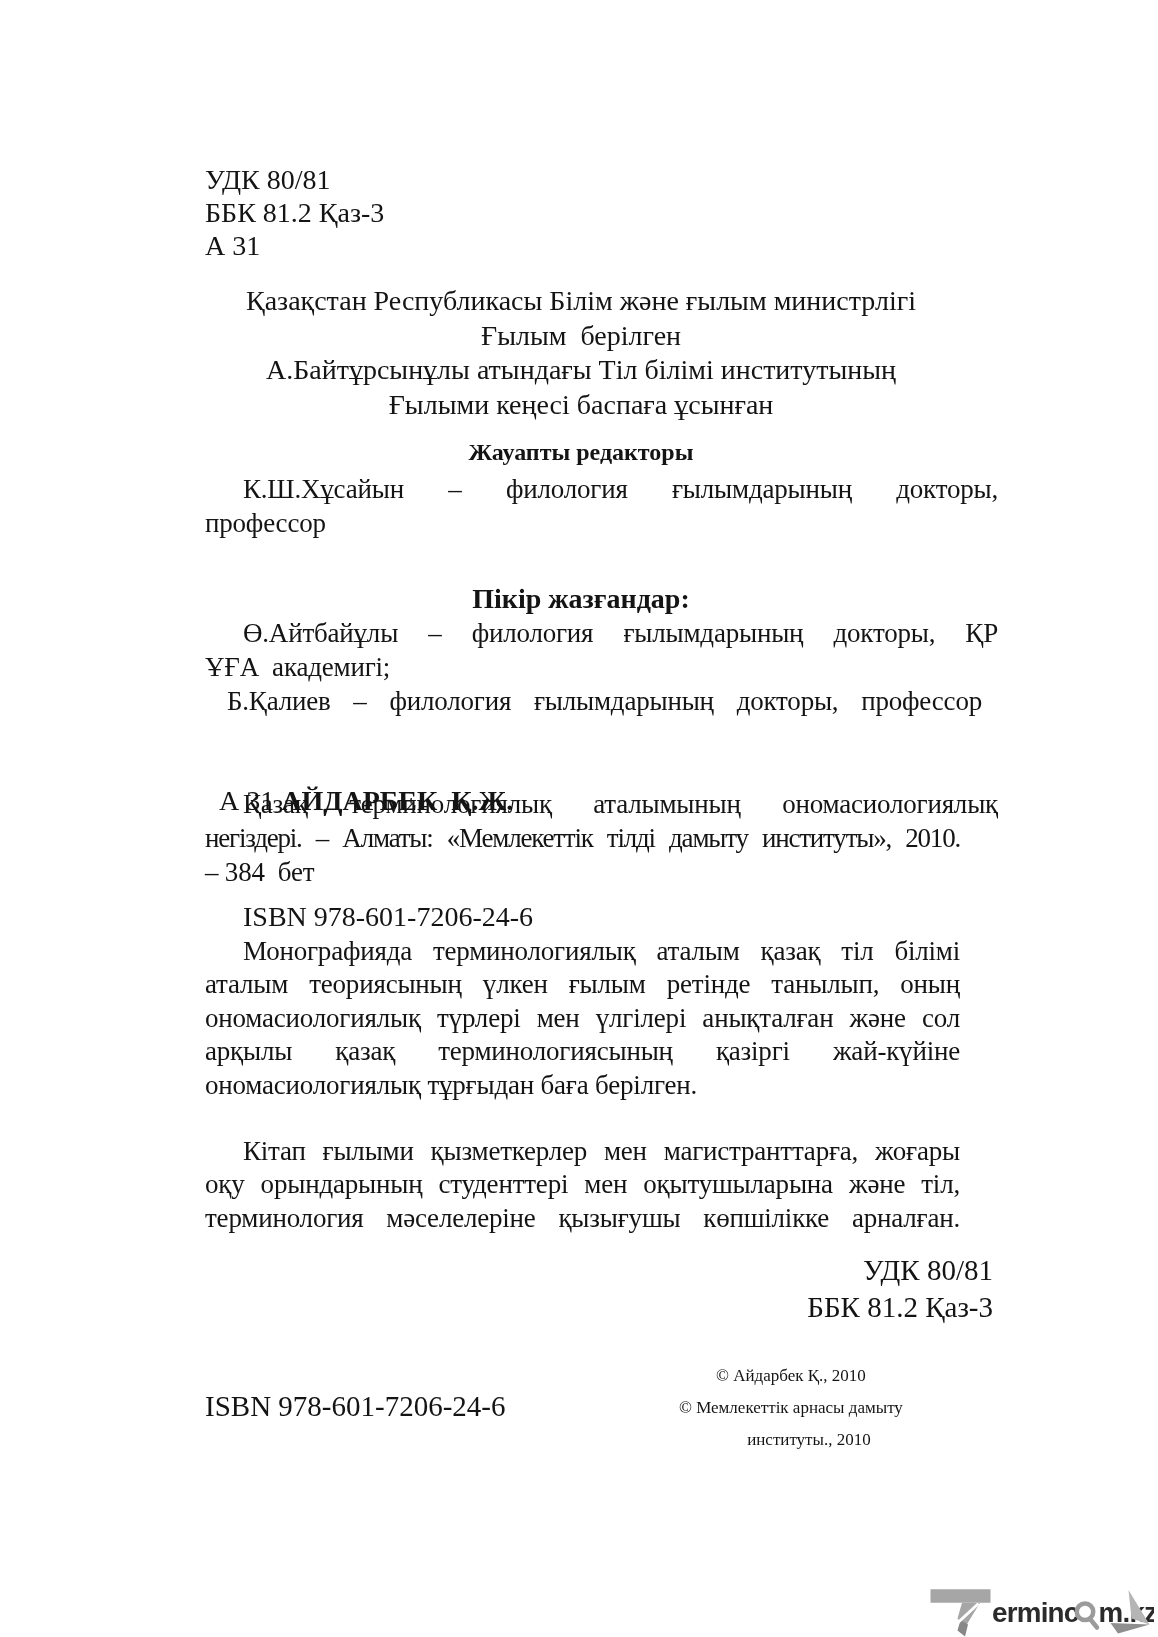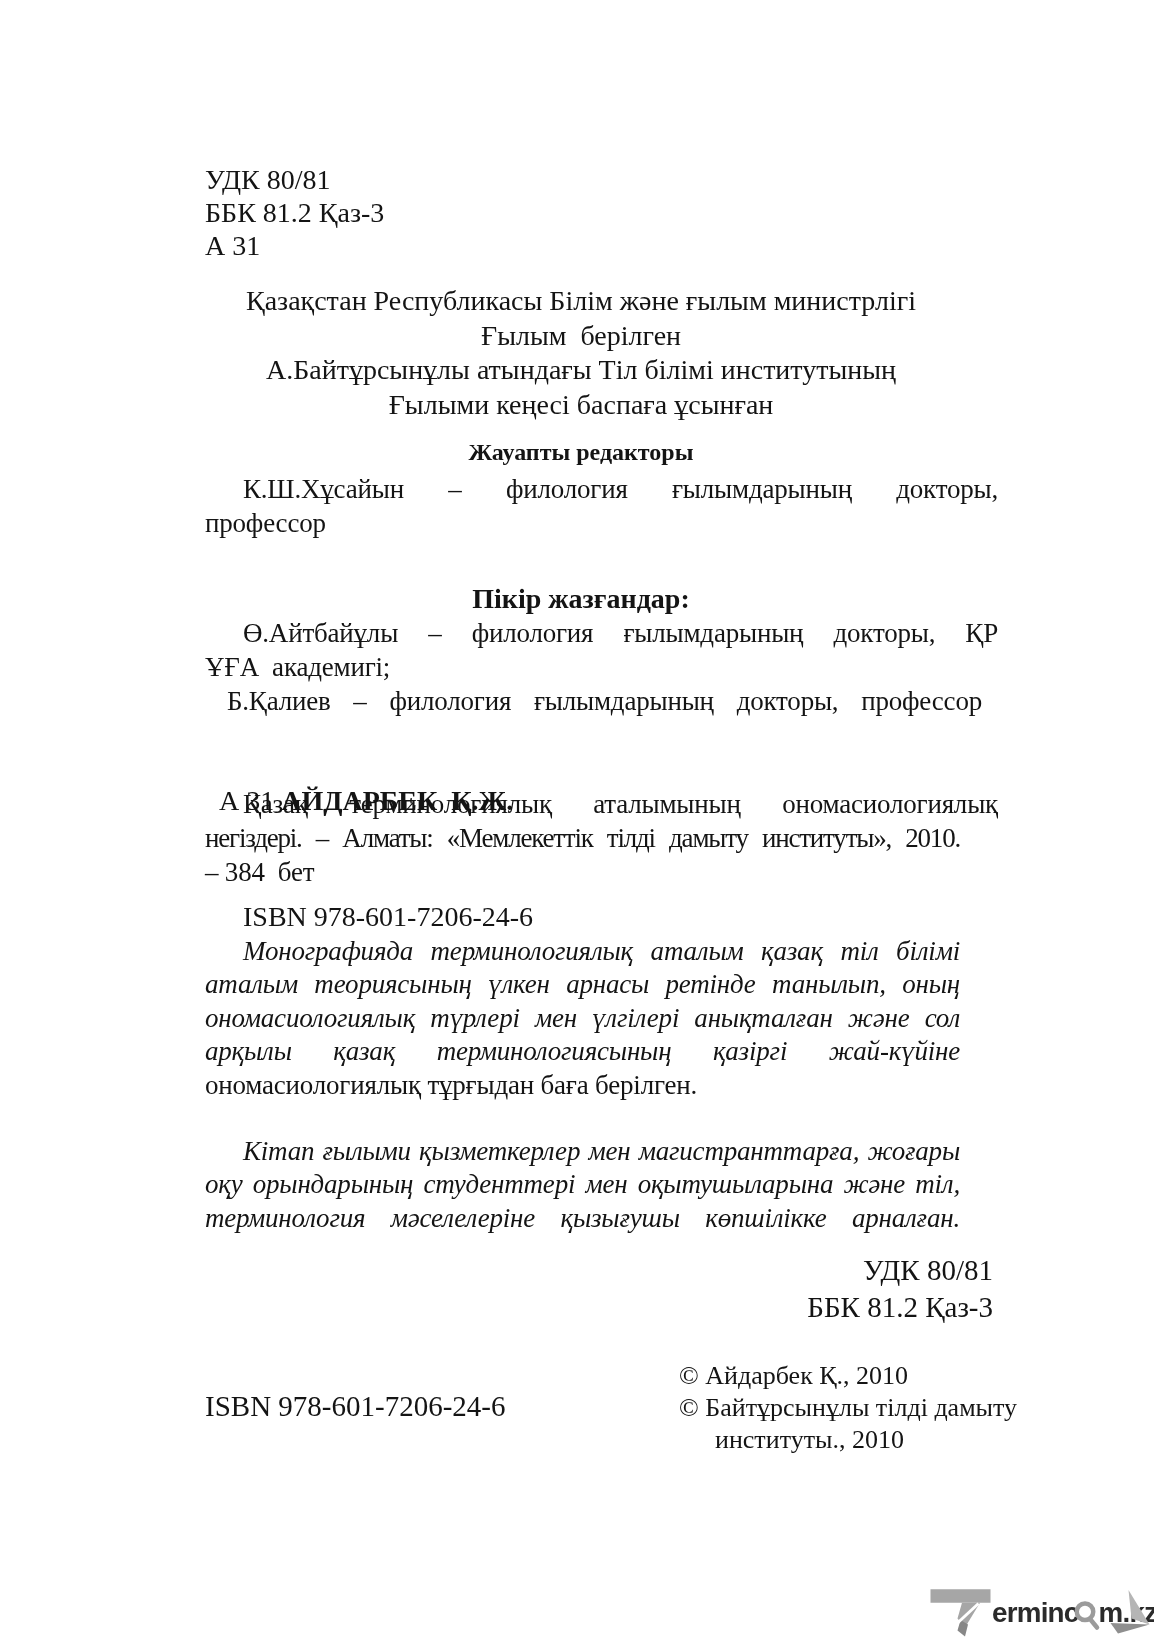--- a/index.html
+++ b/index.html
@@ -40,26 +40,26 @@
   #catalog-line0 { left: 205px; top: 753px; font-size: 28px; }
   #catalog-line0 .author { font-weight: bold; }
   #catalog-line1 { left: 205px; top: 789px; width: 755px; }
   #catalog-line2 { left: 205px; top: 823px; width: 755px; }
   #catalog-line3 { left: 205px; top: 857px; }
 
   #isbn-top { left: 243px; top: 901px; font-size: 28px; }
 
   #annotation-p1 { left: 205px; top: 935px; width: 755px; line-height: 33.4px; }
   #annotation-p2 { left: 205px; top: 1135px; width: 755px; line-height: 33.4px; }
-  .jpara { height: 33.4px; font-style: italic; }
+  .jpara { height: 33.4px; }
 
   #footer-codes { right: 165px; top: 1252px; text-align: right; font-size: 29px; line-height: 37px; }
 
   #imprint-isbn { left: 205px; top: 1390px; font-size: 29px; }
-  #copyright-block { left: 679px; top: 1360px; font-size: 26px; line-height: 32px; }
+  #copyright-block { left: 679px; top: 1360px; font-size: 17px; line-height: 32px; text-align: center; }
   #copyright-block .cindent { padding-left: 36px; }
 
   #brand-logo { left: 926px; top: 1578px; width: 228px; height: 60px; }
 </style>
 </head>
 <body>
 
 <div id="top-codes" class="abs">
   <div class="line">УДК 80/81</div>
   <div class="line">ББК 81.2 Қаз-3</div>
@@ -86,41 +86,41 @@
   <span class="sign">А 31</span><span> </span><span class="author">АЙДАРБЕК  Қ.Ж.</span>
 </div>
 <div id="catalog-line1" class="abs fs jline indent">Қазақ терминологиялық аталымының ономасиологиялық</div>
 <div id="catalog-line2" class="abs fs jline xtight">негіздері. – Алматы: «Мемлекеттік тілді дамыту институты», 2010.</div>
 <div id="catalog-line3" class="abs fs line">– 384  бет</div>
 
 <div id="isbn-top" class="abs line">ISBN 978-601-7206-24-6</div>
 
 <div id="annotation-p1" class="abs fs">
   <div class="jline jpara indent">Монографияда терминологиялық аталым қазақ тіл білімі</div>
-  <div class="jline jpara">аталым теориясының үлкен арнасы ретінде танылып, оның</div>
+  <div class="jline jpara">аталым теориясының үлкен ғылым ретінде танылып, оның</div>
   <div class="jline jpara">ономасиологиялық түрлері мен үлгілері анықталған және сол</div>
   <div class="jline jpara">арқылы қазақ терминологиясының қазіргі жай-күйіне</div>
   <div class="line">ономасиологиялық тұрғыдан баға берілген.</div>
 </div>
 
 <div id="annotation-p2" class="abs fs">
   <div class="jline jpara indent">Кітап ғылыми қызметкерлер мен магистранттарға, жоғары</div>
   <div class="jline jpara">оқу орындарының студенттері мен оқытушыларына және тіл,</div>
   <div class="jline jpara">терминология мәселелеріне қызығушы көпшілікке арналған.</div>
 </div>
 
 <div id="footer-codes" class="abs">
   <div class="line">УДК 80/81</div>
   <div class="line">ББК 81.2 Қаз-3</div>
 </div>
 
 <div id="imprint-isbn" class="abs line">ISBN 978-601-7206-24-6</div>
 <div id="copyright-block" class="abs">
   <div class="line">© Айдарбек Қ., 2010</div>
-  <div class="line">© Байтұрсынұлы тілді дамыту</div>
+  <div class="line">© Мемлекеттік арнасы дамыту</div>
   <div class="line cindent">институты., 2010</div>
 </div>
 
 <div id="brand-logo" class="abs">
   <svg width="228" height="60" viewBox="0 0 300 80" xmlns="http://www.w3.org/2000/svg">
 
     <g>
       <rect x="4" y="15" width="80" height="18" fill="#a6a6a6"></rect>
       <polygon points="46,33 70,33 50,66 40,54" fill="#a6a6a6"></polygon>
       <polygon points="44,56 54,62 50,78 40,70" fill="#878787"></polygon>

